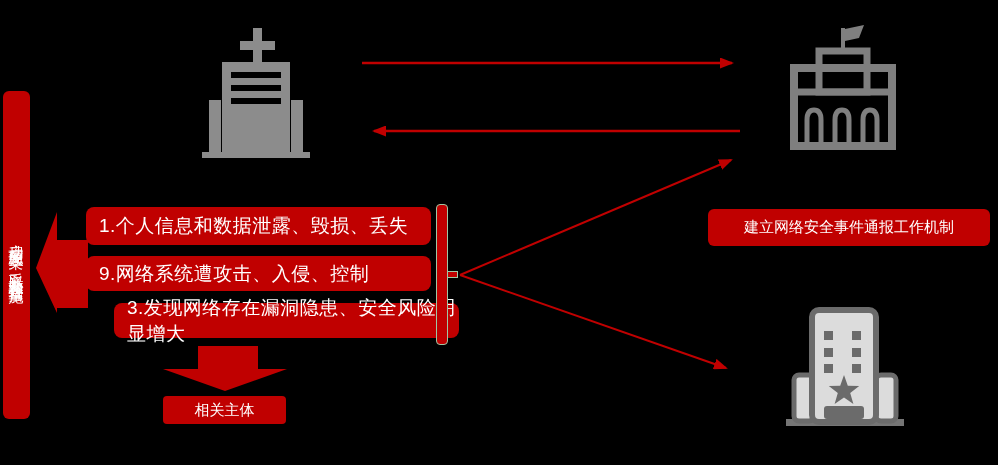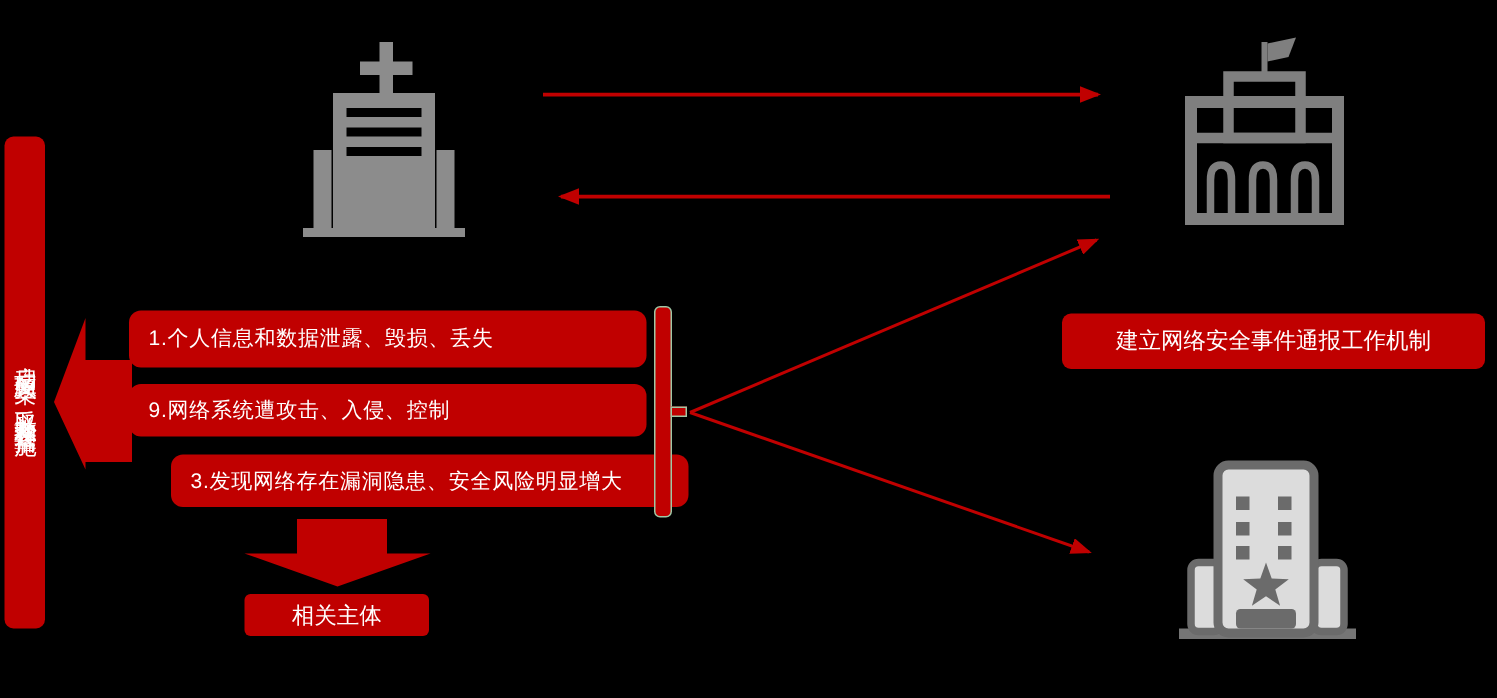--- a/index.html
+++ b/index.html
@@ -10,21 +10,21 @@
     font-family:"Liberation Sans","DejaVu Sans",sans-serif;
     overflow:hidden;
   }
   .abs{position:absolute;}
   .redbox{
     background:#C00000;
     color:#FFFFFF;
     border-radius:8px;
     display:flex;
     align-items:center;
-    font-size:14px;
+    font-size:19px;
     box-sizing:border-box;
   }
   .incident{
     left:86px;width:345px;
     padding-left:13px;
     letter-spacing:0.5px;
   }
   #vertical-panel{
     left:3px;top:91px;width:27px;height:328px;
     background:#C00000;color:#fff;

